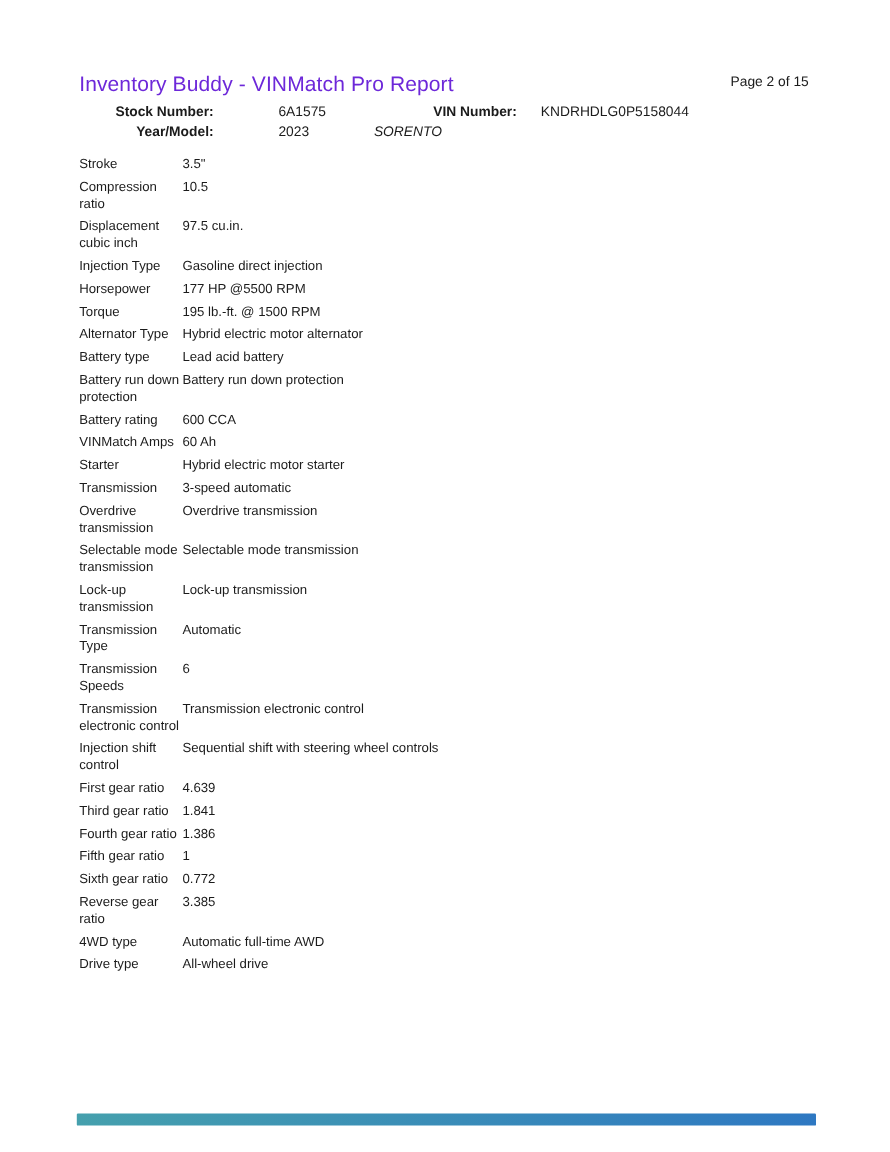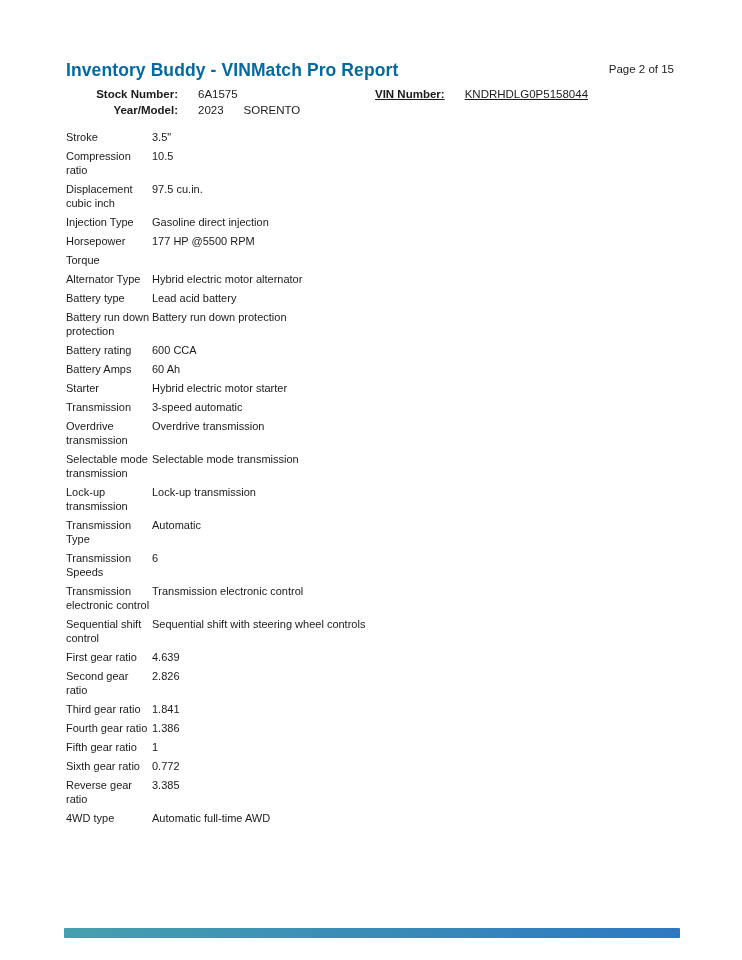--- a/index.html
+++ b/index.html
@@ -24,58 +24,59 @@
   
   .header-row {
     display: flex;
     justify-content: space-between;
     align-items: flex-start;
     padding: 60px 66px 0 66px;
   }
   .report-title {
     margin: 0;
     font-size: 17.5px;
-    font-weight: bold;
-    color: #0369a1;
+    font-weight: normal;
+    color: #6d28d9;
     letter-spacing: 0.1px;
   }
   .page-indicator {
     font-size: 11.5px;
     color: #1b1b1b;
     margin-top: 3px;
     padding-right: 2px;
   }
 
   
   .meta {
     position: relative;
     margin: 5px 66px 0 66px;
     font-size: 11.5px;
     line-height: 16px;
   }
   .meta-line {
     display: flex;
     position: relative;
+    gap: 34px;
   }
   .meta-label {
     width: 112px;
     text-align: right;
     font-weight: bold;
   }
   .meta-value {
     margin-left: 20px;
   }
   .model-value {
+    font-style: italic;
   }
   .vin-group {
     position: absolute;
-    left: 309px;
+    left: 295px;
     top: 0;
     display: flex;
-    text-decoration: underline;
   }
   .vin-group .meta-label {
     width: auto;
   }
 
   
   .specs {
     margin: 12px 40px 12px 66px;
     display: flex;
     flex-direction: column;
@@ -149,39 +150,40 @@
       <div class="spec-row">
         <div class="spec-label">Injection Type</div>
         <div class="spec-value">Gasoline direct injection</div>
       </div>
       <div class="spec-row">
         <div class="spec-label">Horsepower</div>
         <div class="spec-value">177 HP @5500 RPM</div>
       </div>
       <div class="spec-row">
         <div class="spec-label">Torque</div>
+        <div class="spec-value">195 lb.-ft. @ 1500 RPM</div>
       </div>
       <div class="spec-row">
         <div class="spec-label">Alternator Type</div>
         <div class="spec-value">Hybrid electric motor alternator</div>
       </div>
       <div class="spec-row">
         <div class="spec-label">Battery type</div>
         <div class="spec-value">Lead acid battery</div>
       </div>
       <div class="spec-row">
         <div class="spec-label">Battery run down protection</div>
         <div class="spec-value">Battery run down protection</div>
       </div>
       <div class="spec-row">
         <div class="spec-label">Battery rating</div>
         <div class="spec-value">600 CCA</div>
       </div>
       <div class="spec-row">
-        <div class="spec-label">Battery Amps</div>
+        <div class="spec-label">VINMatch Amps</div>
         <div class="spec-value">60 Ah</div>
       </div>
       <div class="spec-row">
         <div class="spec-label">Starter</div>
         <div class="spec-value">Hybrid electric motor starter</div>
       </div>
       <div class="spec-row">
         <div class="spec-label">Transmission</div>
         <div class="spec-value">3-speed automatic</div>
       </div>
@@ -203,32 +205,28 @@
       </div>
       <div class="spec-row">
         <div class="spec-label">Transmission Speeds</div>
         <div class="spec-value">6</div>
       </div>
       <div class="spec-row">
         <div class="spec-label">Transmission electronic control</div>
         <div class="spec-value">Transmission electronic control</div>
       </div>
       <div class="spec-row">
-        <div class="spec-label">Sequential shift control</div>
+        <div class="spec-label">Injection shift control</div>
         <div class="spec-value">Sequential shift with steering wheel controls</div>
       </div>
       <div class="spec-row">
         <div class="spec-label">First gear ratio</div>
         <div class="spec-value">4.639</div>
       </div>
       <div class="spec-row">
-        <div class="spec-label">Second gear ratio</div>
-        <div class="spec-value">2.826</div>
-      </div>
-      <div class="spec-row">
         <div class="spec-label">Third gear ratio</div>
         <div class="spec-value">1.841</div>
       </div>
       <div class="spec-row">
         <div class="spec-label">Fourth gear ratio</div>
         <div class="spec-value">1.386</div>
       </div>
       <div class="spec-row">
         <div class="spec-label">Fifth gear ratio</div>
         <div class="spec-value">1</div>
@@ -238,17 +236,21 @@
         <div class="spec-value">0.772</div>
       </div>
       <div class="spec-row">
         <div class="spec-label">Reverse gear ratio</div>
         <div class="spec-value">3.385</div>
       </div>
       <div class="spec-row">
         <div class="spec-label">4WD type</div>
         <div class="spec-value">Automatic full-time AWD</div>
       </div>
+      <div class="spec-row">
+        <div class="spec-label">Drive type</div>
+        <div class="spec-value">All-wheel drive</div>
+      </div>
     </div>
 
   <div class="footer-bar" id="footer-bar" style="background: linear-gradient(90deg, rgb(69, 160, 173), rgb(46, 120, 194));"></div>
 
 </div>
 
 </body></html>

